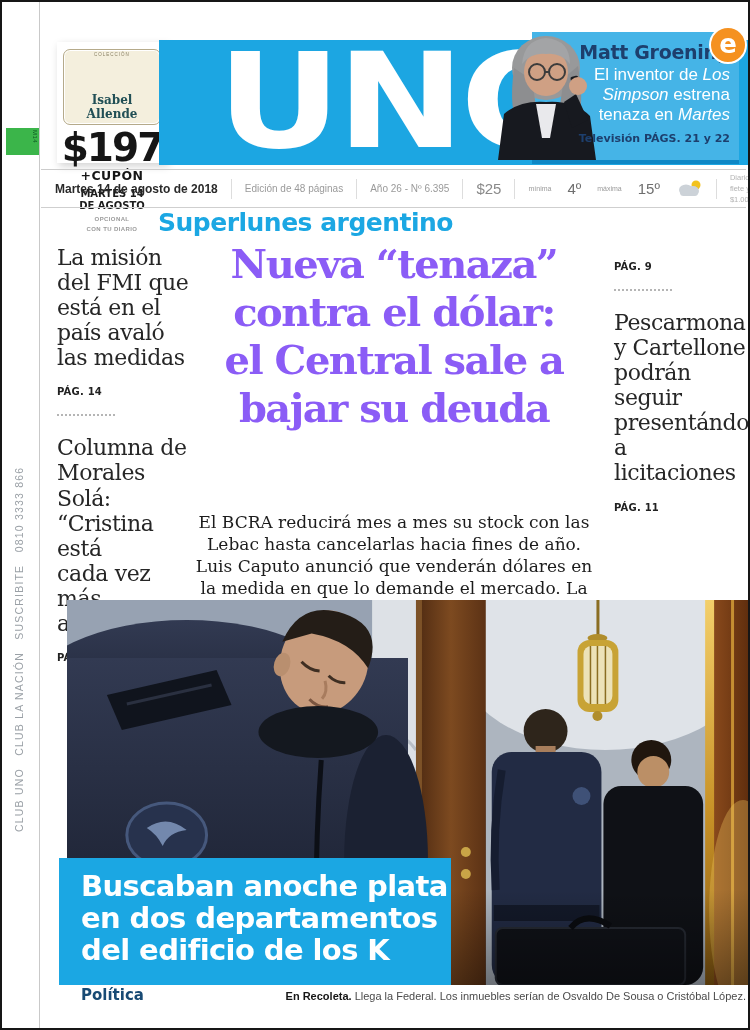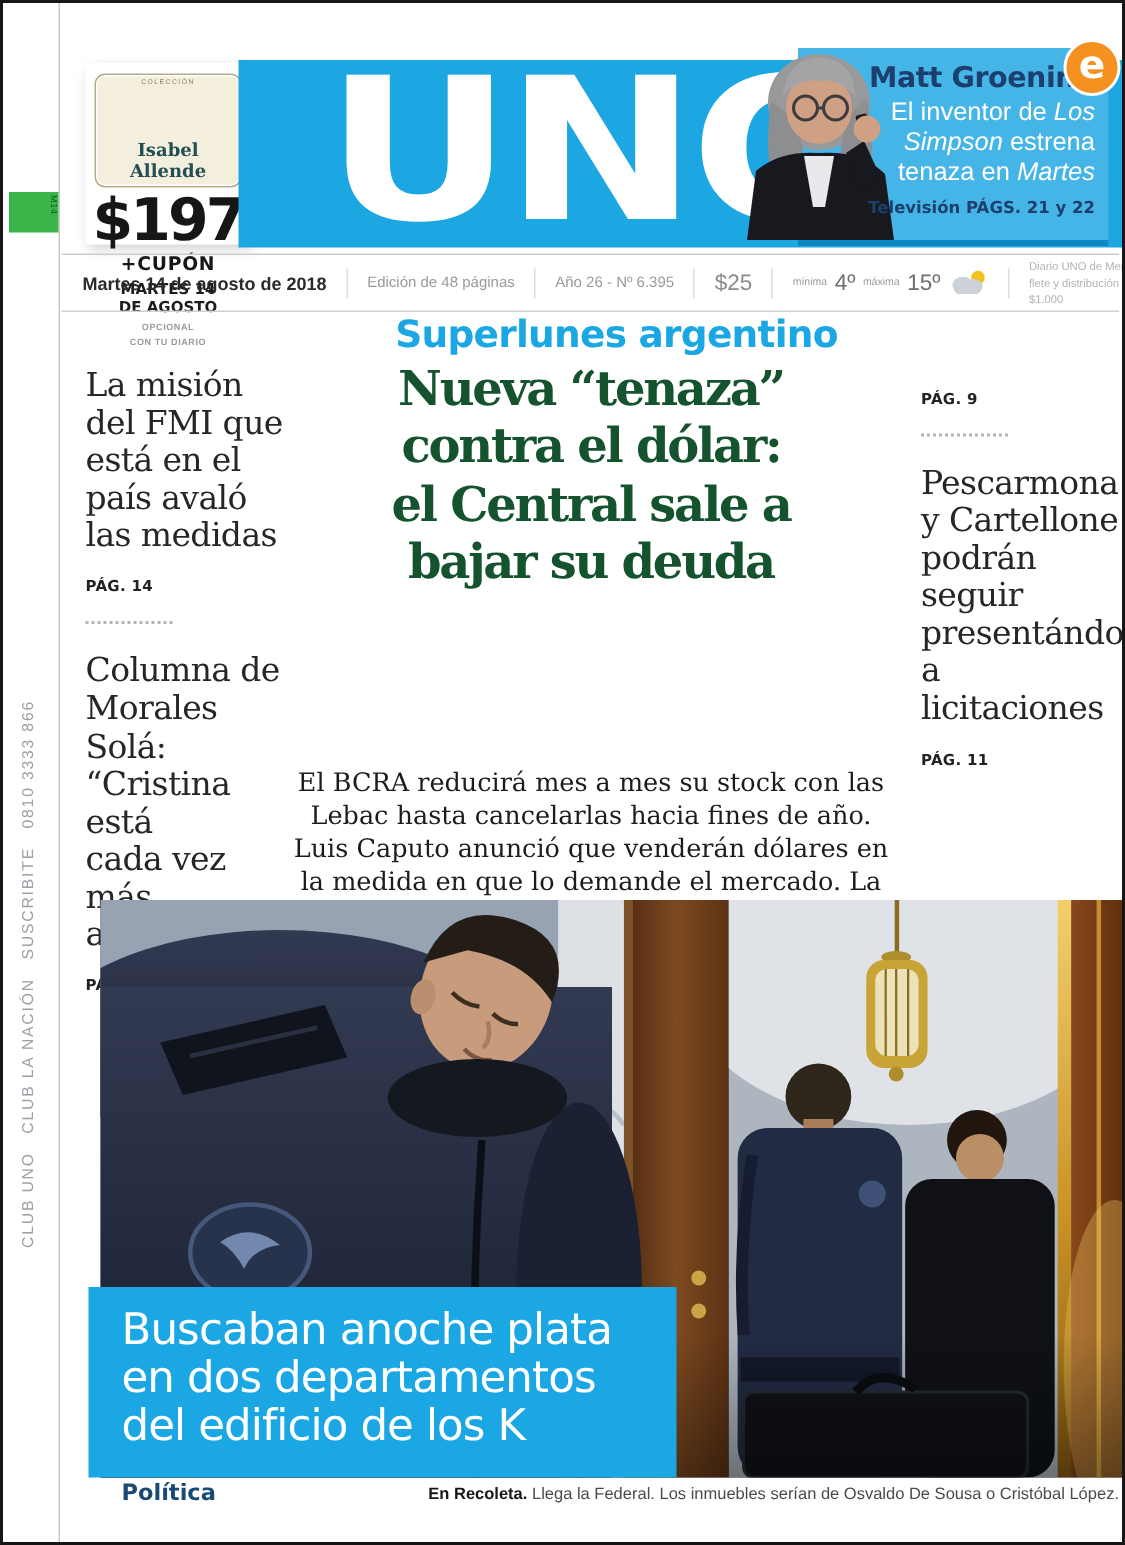--- a/index.html
+++ b/index.html
@@ -51,32 +51,32 @@
         text-align:center;line-height:33px;}
 
   
   .info-bar{position:absolute;left:39px;right:2px;top:167px;height:39px;
         border-top:1px solid #ccc;border-bottom:1px solid #cfcfcf;display:flex;
         align-items:center;padding:0 14px;gap:13px;box-sizing:border-box;}
   .ib-date{font-size:12px;font-weight:bold;color:#2a2a2a;flex:none;}
   .ib-sep{width:1px;height:20px;background:#ddd;flex:none;}
   .ib-small{font-size:10px;color:#9a9a9a;flex:none;}
   .ib-price{font-size:15px;color:#8a8a8a;flex:none;}
-  .ib-weather{display:flex;align-items:center;gap:5px;flex:none;}
+  .ib-weather{display:flex;align-items:center;gap:16px;flex:none;}
   .ib-wlabel{font-size:7px;color:#9a9a9a;}
   .ib-wval{font-size:15px;color:#6e6e6e;}
   .ib-fine{font-size:7.5px;color:#b3b3b3;line-height:1.5;width:185px;margin-left:auto;flex:none;}
 
   
-  .kicker{position:absolute;left:189px;top:206px;width:440px;text-align:center;
+  .kicker{position:absolute;left:156px;top:206px;width:440px;
         font-family:"DejaVu Sans",sans-serif;font-size:25px;font-weight:bold;
         color:#1ba7e3;letter-spacing:-.5px;}
   .headline-main{position:absolute;left:166px;top:238px;width:452px;text-align:center;
-        font-family:"DejaVu Serif",serif;font-weight:bold;font-size:32px;line-height:1.2;
-        letter-spacing:-1.5px;color:#14532d;white-space:pre-line;}
+        font-family:"DejaVu Serif",serif;font-weight:bold;font-size:40px;line-height:1.2;
+        letter-spacing:-1.5px;color:#8b5cf6;white-space:pre-line;}
   .deck{position:absolute;left:187px;top:492px;width:410px;text-align:center;
         font-family:"DejaVu Serif",serif;font-size:17px;line-height:1.3;color:#1c1c1c;}
   .deck-section{color:#1ba7e3;font-weight:bold;font-family:"DejaVu Sans",sans-serif;
         font-size:15px;margin-left:4px;}
   .deck-pageref{font-weight:bold;font-size:11px;color:#111;
         font-family:"DejaVu Sans",sans-serif;}
 
   .col{position:absolute;top:243px;}
   .col-left{left:55px;width:132px;}
   .col-right{left:612px;width:137px;}
@@ -88,21 +88,21 @@
 
   
   .photo-credit{position:absolute;left:65px;top:585px;width:681px;text-align:right;
         font-size:8px;color:#8f8f8f;}
   .photo{position:absolute;left:65px;top:598px;width:683px;height:385px;overflow:visible;
         background:#3c4252;}
   .photo svg.scene{position:absolute;left:0;top:0;width:100%;height:100%;}
   .photo-box{position:absolute;left:-8px;top:258px;width:392px;height:127px;background:#1ba7e3;
         box-sizing:border-box;padding:13px 0 0 22px;}
   .photo-box-headline{font-family:"DejaVu Sans",sans-serif;font-size:29px;line-height:1.1;
-        font-weight:normal;color:#fff;white-space:pre-line;letter-spacing:-.6px;}
+        font-weight:bold;color:#fff;white-space:pre-line;letter-spacing:-.6px;}
   .photo-box-refs{margin-top:19px;}
   .pb-section{font-family:"DejaVu Sans",sans-serif;color:#184a74;font-weight:bold;font-size:15px;}
   .pb-page{font-family:"DejaVu Sans",sans-serif;color:#fff;font-weight:bold;
         font-size:11.5px;margin-left:6px;}
   .caption{position:absolute;left:65px;top:988px;width:679px;text-align:right;
         font-size:11px;color:#4a4a4a;}
   .caption-lead{font-weight:bold;color:#161616;}
 </style>
 </head>
 <body>

